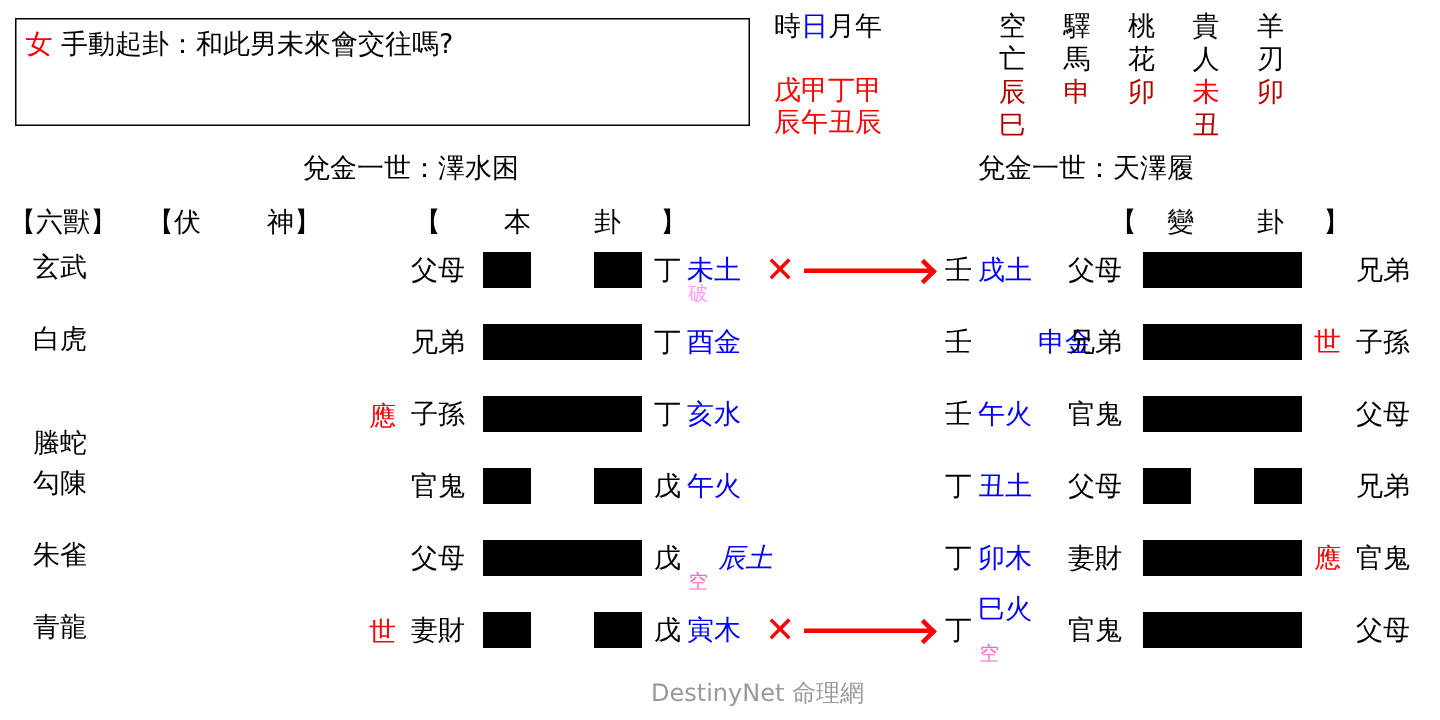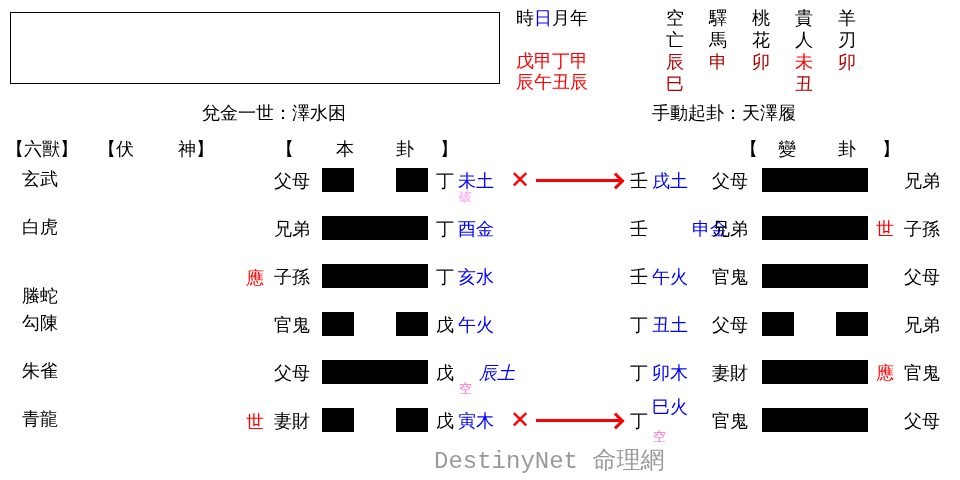--- a/index.html
+++ b/index.html
@@ -17,20 +17,24 @@
   .bar { position:absolute; background:#000; height:24px; }
   .sub { position:absolute; font-size:13px; line-height:14px; }
   .arrow { position:absolute; height:3px; background:#ff0000; }
   .arrow-head { position:absolute; width:12px; height:12px; border-top:3px solid #ff0000; border-right:3px solid #ff0000; transform:rotate(45deg); box-sizing:border-box; }
   .xmark { position:absolute; font-size:24px; line-height:24px; color:#ff0000; font-weight:bold; }
 </style>
 </head>
 <body>
 
 <div id="info-box" class="abs">
+  <div class="abs t18" style="left:6px;top:6px;">
+    <span class="red">女</span>
+    <span>手動起卦</span><span>：</span><span>和此男未來會交往嗎?</span>
+  </div>
 </div>
 
 <div class="abs t18" style="left:516px;top:7px;letter-spacing:0px;">
   <span>時</span><span class="blue">日</span><span>月</span><span>年</span>
 </div>
 <div class="abs t18 red" style="left:516px;top:50px;">
   <span>戊</span><span>甲</span><span>丁</span><span>甲</span>
 </div>
 <div class="abs t18 red" style="left:516px;top:71px;">
   <span>辰</span><span>午</span><span>丑</span><span>辰</span>
@@ -58,21 +62,21 @@
   <div class="red">未</div>
   <div class="dred">丑</div>
 </div>
 <div class="abs t18" style="left:838px;top:7px;">
   <div>羊</div>
   <div>刃</div>
   <div class="dred">卯</div>
 </div>
 
 <div class="abs t18" style="left:202px;top:102px;">兌金一世：澤水困</div>
-<div class="abs t18" style="left:652px;top:102px;">手動起卦：天澤履</div>
+<div class="abs t18" style="left:652px;top:102px;">兌金一世：天澤履</div>
 
 <div class="abs t18" style="left:6px;top:138px;">【六獸】</div>
 <div class="abs t18" style="left:98px;top:138px;">【伏</div>
 <div class="abs t18" style="left:178px;top:138px;">神】</div>
 <div class="abs t18" style="left:276px;top:138px;">【</div>
 <div class="abs t18" style="left:336px;top:138px;">本</div>
 <div class="abs t18" style="left:396px;top:138px;">卦</div>
 <div class="abs t18" style="left:440px;top:138px;">】</div>
 <div class="abs t18" style="left:740px;top:138px;">【</div>
 <div class="abs t18" style="left:778px;top:138px;">變</div>
@@ -164,13 +168,13 @@
       <div class="arrow-head" style="left:610px;top:414.5px;"></div>
       <div class="abs t18" style="left:630px;top:410px;">丁</div>
       <div class="abs t18 blue" style="left:652px;top:396px;">巳火</div>
       <div class="sub pink" style="left:653px;top:430px;">空</div>
       <div class="abs t18" style="left:712px;top:410px;">官鬼</div>
       <div class="bar" style="left:762px;top:408px;width:106px;"></div>
       <div class="abs t18" style="left:904px;top:410px;">父母</div>
     </div>
   </div>
 
-<div class="abs gray" style="left:434px;top:451px;font-size:24px;line-height:22px;font-family:Liberation Mono, monospace;">DestinyNet 命理網</div>
+<div class="abs gray" style="left:434px;top:451px;font-size:16px;line-height:22px;">DestinyNet 命理網</div>
 
 </body></html>

